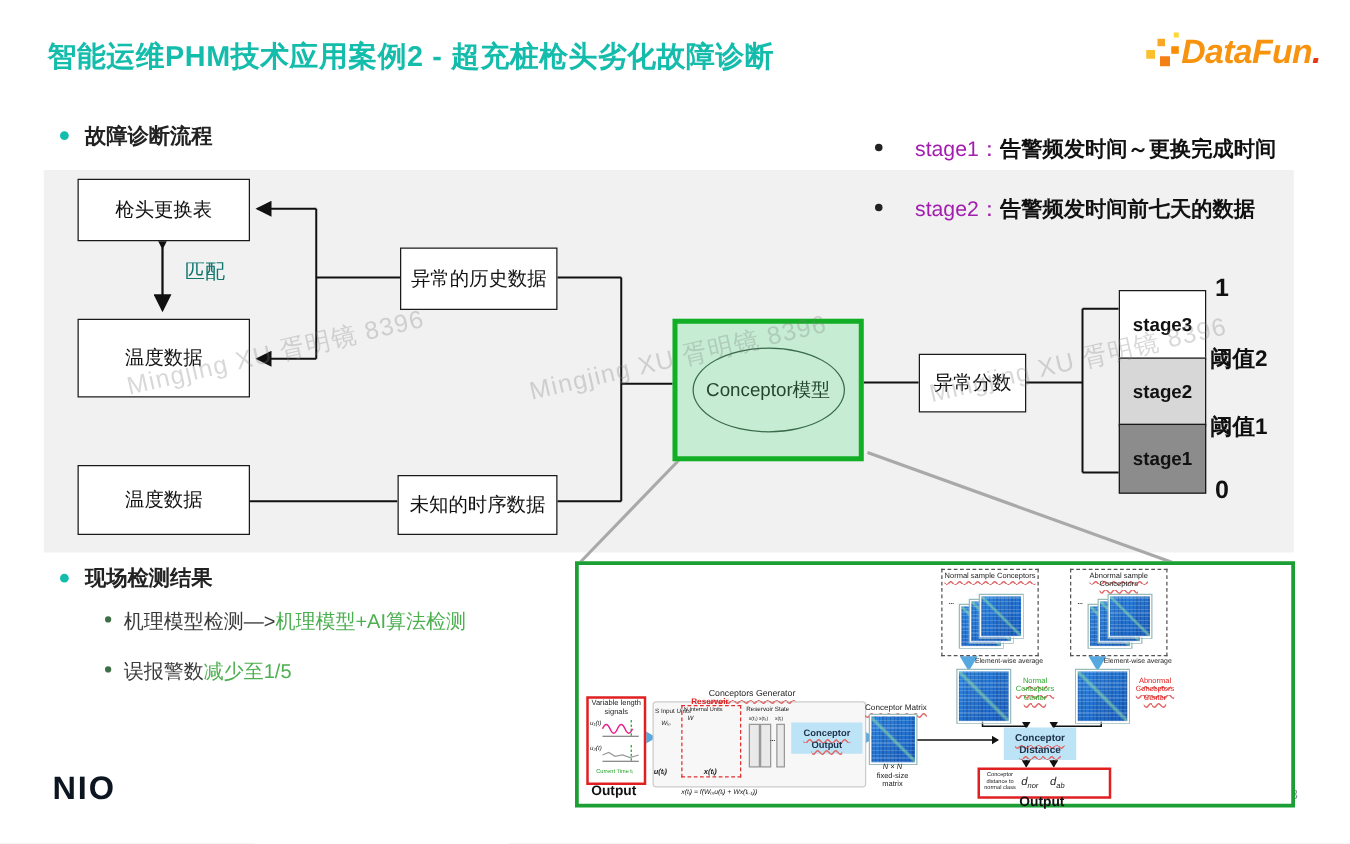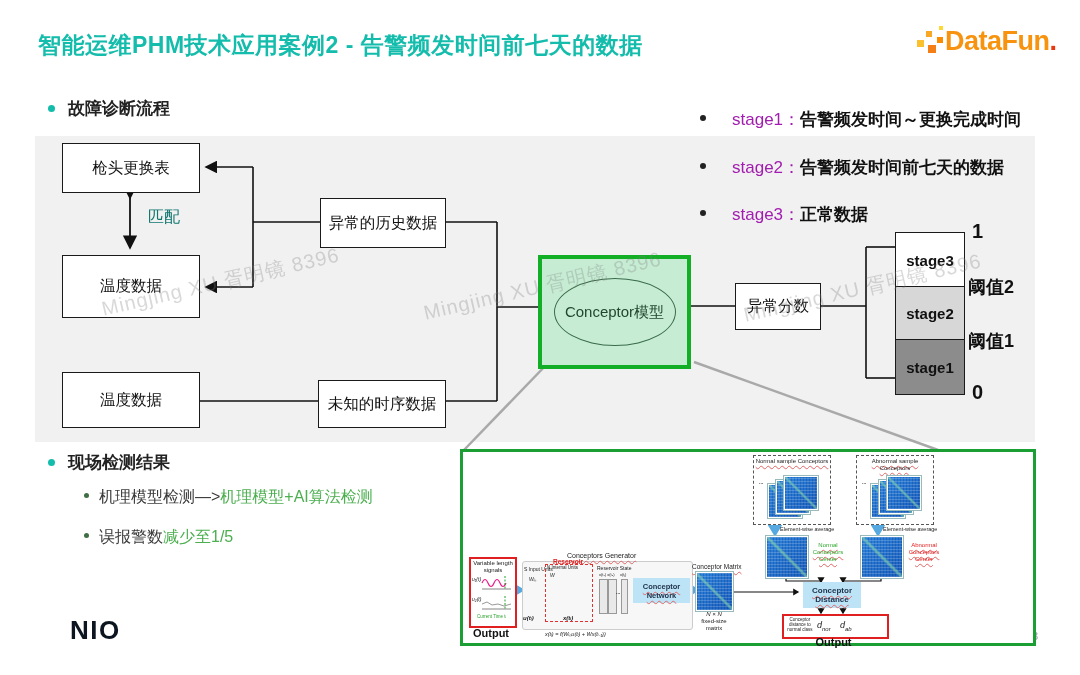--- a/index.html
+++ b/index.html
@@ -1,21 +1,21 @@
 <!DOCTYPE html>
 <html><head>
 <meta charset="utf-8">
 <style>
   html,body{margin:0;padding:0;background:#e8e8e8;}
   #slide{position:relative;width:1080px;height:675px;background:#ffffff;overflow:hidden;
          font-family:"Liberation Sans",sans-serif;color:#1a1a1a;}
   .abs{position:absolute;}
   
   .title{font-size:23px;font-weight:800;color:#14BCAC;letter-spacing:.5px;white-space:nowrap;}
-  .brand{font-weight:900;font-size:27px;letter-spacing:-.5px;}
+  .brand{font-style:italic;font-weight:900;font-size:27px;letter-spacing:-.5px;}
   .brand .main{color:#F7930E;}
   .brand .dot{color:#E8380D;}
   .pix{position:absolute;background:#F9A825;}
   
   .h-bullet{width:7px;height:7px;border-radius:50%;background:#14BCAC;display:inline-block;}
   .sec-head{font-size:17px;font-weight:800;color:#222;}
   .note-row{font-size:17px;white-space:nowrap;}
   .note-row .pfx{font-weight:500;color:#a21caf;}
   .note-row .txt{font-weight:800;color:#111;}
   .dot-black{width:6px;height:6px;border-radius:50%;background:#222;display:inline-block;}
@@ -52,28 +52,28 @@
       linear-gradient(45deg, rgba(0,0,0,0) 46%, rgba(140,220,170,.55) 49%, rgba(140,220,170,.55) 51%, rgba(0,0,0,0) 54%),
       repeating-linear-gradient(0deg, rgba(255,255,255,.18) 0 1px, rgba(0,0,0,0) 1px 3px),
       repeating-linear-gradient(90deg, rgba(0,0,30,.16) 0 1px, rgba(0,0,0,0) 1px 3px),
       linear-gradient(135deg,#2e86e0,#1a5fc0);
       border:1px solid #fff;box-shadow:0 0 0 1px #9bb;}
   .lbl-green{color:#2EA82E;}
   .lbl-red{color:#E02020;}
   .caption{font-weight:800;color:#111;}
   .dvar{font-size:9px;font-style:italic;color:#222;}
   .pagenum{font-size:11px;color:#8a9299;}
-  .niologo{font-size:26px;font-weight:900;color:#0D1520;letter-spacing:1.5px;margin-left:28px;}
+  .niologo{font-size:26px;font-weight:900;color:#0D1520;letter-spacing:1.5px;}
 </style>
 </head>
 <body>
 
 <div id="slide">
 
-  <div class="abs title" style="left:38px;top:30px;">智能运维PHM技术应用案例2 - 告警频发时间前七天的数据</div>
+  <div class="abs title" style="left:38px;top:30px;">智能运维PHM技术应用案例2 - 超充桩枪头劣化故障诊断</div>
 
   <div class="abs" style="left:915px;top:20px;width:150px;height:45px;">
     <div>
       <div class="pix" style="left:2px;top:20px;width:7px;height:7px;background:#FBC02D;"></div>
       <div class="pix" style="left:11px;top:11px;width:6px;height:6px;background:#F9A825;"></div>
       <div class="pix" style="left:13px;top:25px;width:8px;height:8px;background:#F57F17;"></div>
       <div class="pix" style="left:22px;top:17px;width:6px;height:6px;background:#FB8C00;"></div>
       <div class="pix" style="left:24px;top:6px;width:4px;height:4px;background:#FDD835;"></div>
     </div>
     <div class="abs brand" style="left:30px;top:6px;">
@@ -131,23 +131,20 @@
   <div class="abs axis-th" style="left:968px;top:275px;z-index:3;">阈值2</div>
   <div class="abs axis-th" style="left:968px;top:329px;z-index:3;">阈值1</div>
   <div class="abs axis-num" style="left:972px;top:381px;z-index:3;">0</div>
 
   <div class="abs" style="left:700px;top:108px;z-index:4;">
     <span class="dot-black" style="vertical-align:4px;margin-right:26px;"></span><span class="note-row"><span class="pfx">stage1：</span><span class="txt">告警频发时间～更换完成时间</span></span>
   </div>
   <div class="abs" style="left:700px;top:156px;z-index:4;">
     <span class="dot-black" style="vertical-align:4px;margin-right:26px;"></span><span class="note-row"><span class="pfx">stage2：</span><span class="txt">告警频发时间前七天的数据</span></span>
   </div>
-  <div class="abs" style="left:700px;top:203px;z-index:4;">
-    <span class="dot-black" style="vertical-align:4px;margin-right:26px;"></span><span class="note-row"><span class="pfx">stage3：</span><span class="txt">正常数据</span></span>
-  </div>
 
   <div class="abs wm" style="left:102px;top:296px;">Mingjing XU 胥明镜 8396</div>
   <div class="abs wm" style="left:424px;top:300px;">Mingjing XU 胥明镜 8396</div>
   <div class="abs wm" style="left:744px;top:302px;">Mingjing XU 胥明镜 8396</div>
 
   <span class="abs h-bullet" style="left:48px;top:459px;"></span>
   <div class="abs sec-head" style="left:68px;top:451px;">现场检测结果</div>
 
   <div class="abs" style="left:84px;top:487px;">
     <span class="dot-green" style="vertical-align:4px;margin-right:10px;"></span><span class="sub-bullet"><span>机理模型检测—&gt;</span><span class="hl">机理模型+AI算法检测</span></span>
@@ -243,21 +240,21 @@
 
     <div class="abs t5" style="left:134px;top:114px;">Reservoir State</div>
     <div class="abs t5" style="left:136px;top:121px;font-size:4px;">x(t₁) x(t₂)</div>
     <div class="abs t5" style="left:157px;top:121px;font-size:4px;">x(tⱼ)</div>
     <div class="abs" style="left:136px;top:127px;width:7px;height:33px;background:#E9E9E9;border:.8px solid #999;"></div>
     <div class="abs" style="left:145px;top:127px;width:7px;height:33px;background:#E9E9E9;border:.8px solid #999;"></div>
     <div class="abs t5" style="left:153px;top:138px;font-weight:700;">...</div>
     <div class="abs" style="left:158px;top:127px;width:5px;height:33px;background:#E9E9E9;border:.8px solid #999;"></div>
 
     <div class="abs bluebox" style="left:170px;top:126px;width:57px;height:25px;font-size:7.5px;">
-      <span class="sq">Conceptor Network</span>
+      <span class="sq">Conceptor Output</span>
     </div>
     <div class="abs t5" style="left:82px;top:179px;font-style:italic;font-size:5.5px;">x(tᵢ) = f(Wᵢₙu(tᵢ) + Wx(tᵢ₋₁))</div>
 
     <div class="abs tiny sq" style="left:229px;top:111px;font-size:6.5px;">Conceptor Matrix</div>
     <div class="abs matrix" style="left:233px;top:120px;width:35px;height:37px;"></div>
     <div class="abs tiny" style="left:229px;top:159px;width:44px;font-style:italic;">N × N</div>
     <div class="abs tiny" style="left:229px;top:166px;width:44px;">fixed-size</div>
     <div class="abs tiny" style="left:229px;top:173px;width:44px;">matrix</div>
 
     <div class="abs dashbox" style="left:290px;top:3px;width:76px;height:68px;">

